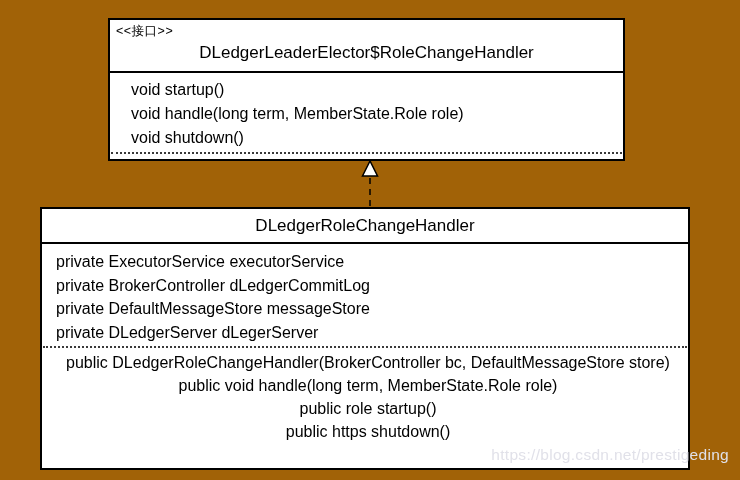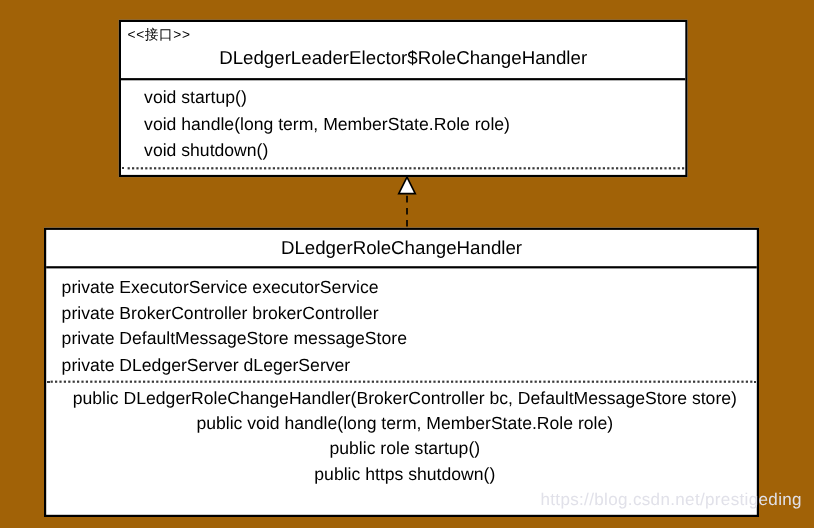--- a/index.html
+++ b/index.html
@@ -109,21 +109,21 @@
     <polygon points="16,2 8.5,17 23.5,17" fill="#ffffff" stroke="#000000" stroke-width="1.5"></polygon>
     <line x1="16" y1="19" x2="16" y2="49" stroke="#000000" stroke-width="1.5" stroke-dasharray="6,5"></line>
   </svg>
 
   <div class="uml-box class-box">
     <div class="title-compartment">
       <div class="box-title">DLedgerRoleChangeHandler</div>
     </div>
     <div class="members">
       <div class="member-line">private ExecutorService executorService</div>
-      <div class="member-line">private BrokerController brokerController</div>
+      <div class="member-line">private BrokerController dLedgerCommitLog</div>
       <div class="member-line">private DefaultMessageStore messageStore</div>
       <div class="member-line">private DLedgerServer dLegerServer</div>
     </div>
     <div class="dotted-separator"></div>
     <div class="methods-compartment">
       <div class="member-line">public DLedgerRoleChangeHandler(BrokerController bc, DefaultMessageStore store)</div>
       <div class="member-line">public void handle(long term, MemberState.Role role)</div>
       <div class="member-line">public role startup()</div>
       <div class="member-line">public https shutdown()</div>
     </div>

